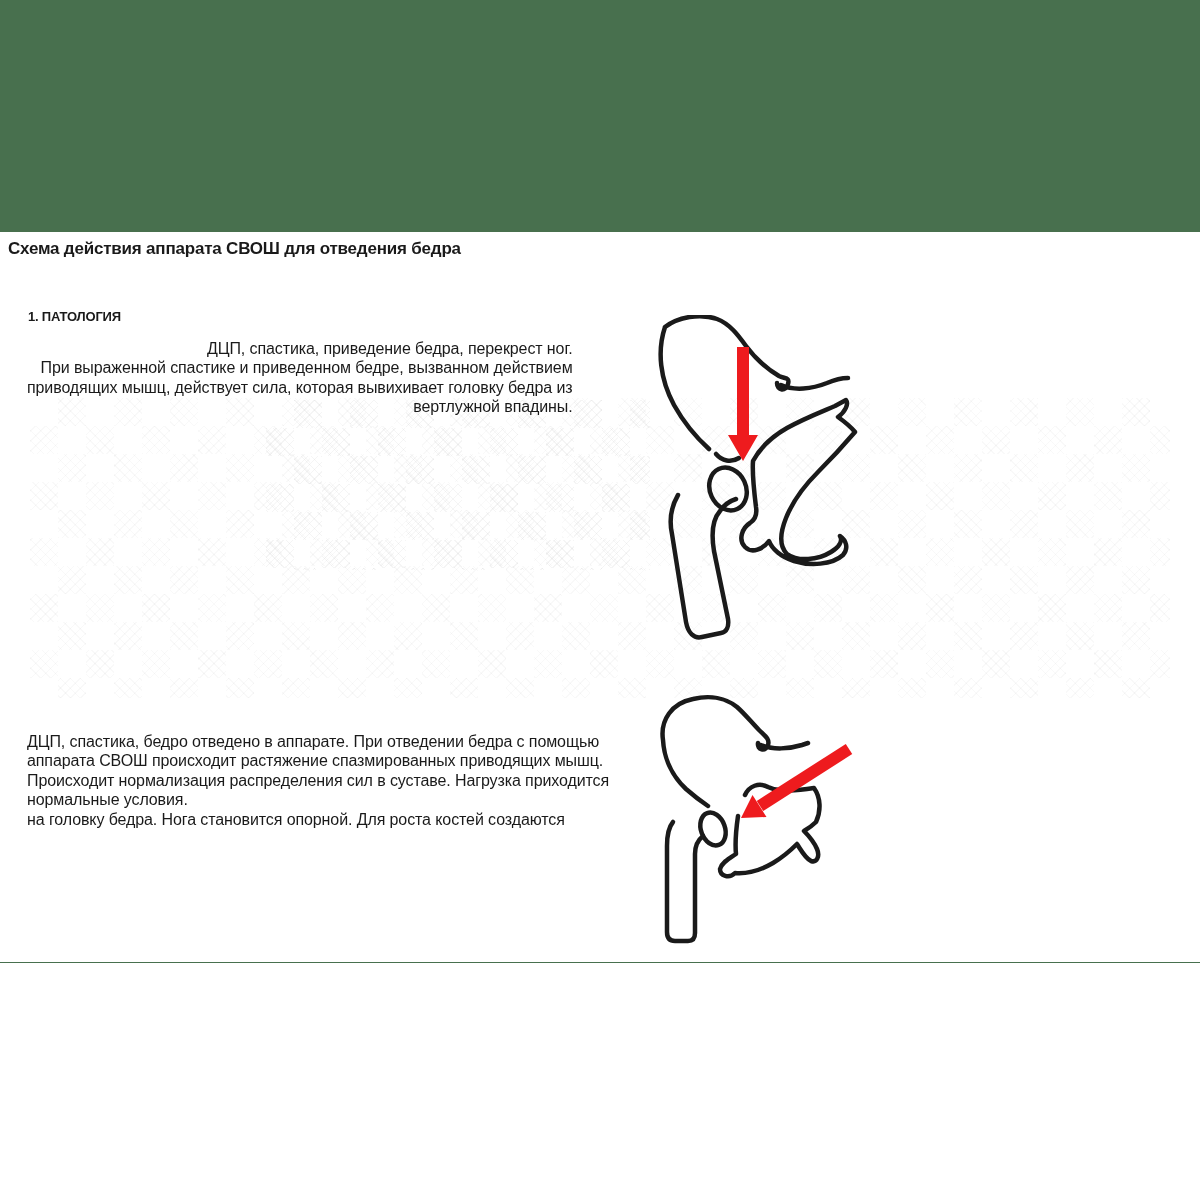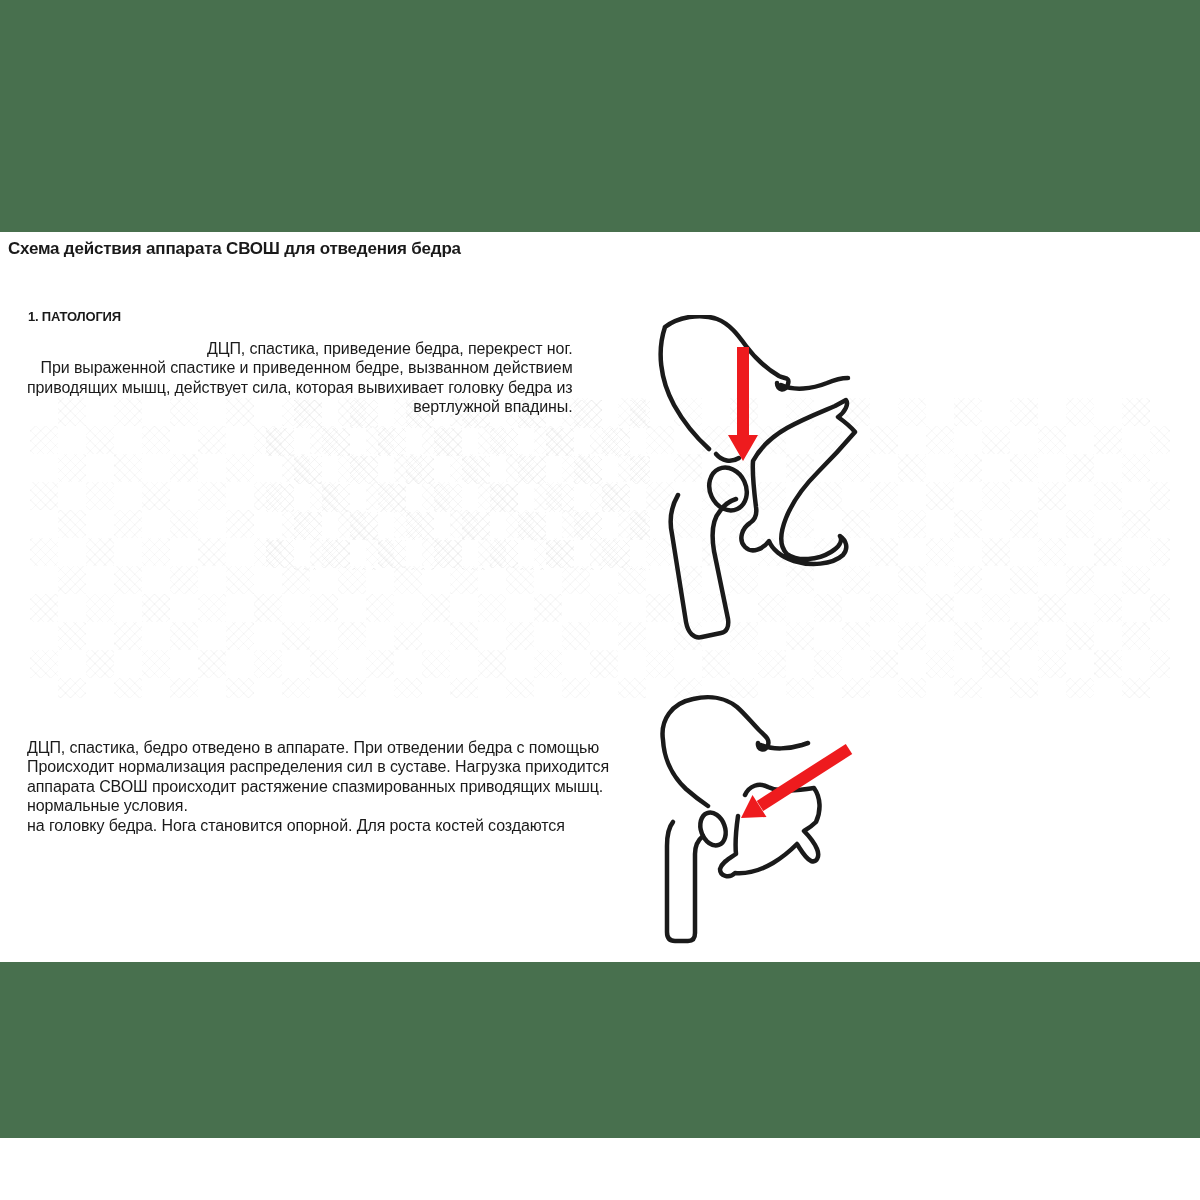--- a/index.html
+++ b/index.html
@@ -1,34 +1,34 @@
 <!DOCTYPE html>
 <html style="--bg: #48704e; --panel: #ffffff; --text: #1a1a1a; --line: #1a1a1a; --arrow: #ee1b1e;"><head>
 <meta charset="utf-8">
 <style>
   :root{
     --bg:#48704e; --panel:#ffffff; --text:#1a1a1a; --line:#1a1a1a; --arrow:#ee1b1e;
   }
   html,body{margin:0;padding:0;}
   body{font-family:"Liberation Sans","DejaVu Sans",sans-serif;background:#fff;}
-  .canvas{position:relative;width:1200px;height:1138px;background:var(--bg);overflow:hidden;}
+  .canvas{position:relative;width:1200px;height:963px;background:var(--bg);overflow:hidden;}
   .letterbox{position:absolute;left:0;width:1200px;background:var(--bg);}
   .letterbox.top{top:0;height:232px;}
   .letterbox.bottom{top:962px;height:238px;}
   .panel{position:absolute;left:0;top:232px;width:1200px;height:730px;background:var(--panel);}
   .title{position:absolute;left:8px;top:5px;margin:0;font-size:17px;line-height:24px;
          font-weight:bold;color:var(--text);white-space:nowrap;letter-spacing:-0.2px;}
   .heading{position:absolute;margin:0;font-size:13px;line-height:22px;font-weight:bold;
            color:var(--text);white-space:nowrap;letter-spacing:-0.2px;}
   .h1pos{left:28px;top:74px;}
   .h2pos{left:28px;top:466px;}
   .para{position:absolute;color:var(--text);font-size:16px;letter-spacing:-0.1px;}
   .para .line{white-space:nowrap;height:19.4px;line-height:19.4px;}
   .p1pos{left:27px;top:107px;text-align:right;}
-  .p2pos{left:27px;top:500px;margin-top:6px;}
+  .p2pos{left:27px;top:500px;}
   .fig{position:absolute;}
   .fig1{left:634px;top:83px;width:230px;height:325px;}
   .fig2{left:650px;top:460px;width:220px;height:256px;}
   .ink{fill:none;stroke:var(--line);stroke-width:4.5;stroke-linecap:round;stroke-linejoin:round;}
   .arrow-fill{fill:var(--arrow);stroke:none;}
   .arrow-shaft{stroke:var(--arrow);stroke-width:12;fill:none;}
   .wm{position:absolute;pointer-events:none;
       background-image:
         repeating-linear-gradient(45deg, rgba(100,100,100,0.13) 0 1px, transparent 1px 7px),
         repeating-linear-gradient(-45deg, rgba(100,100,100,0.13) 0 1px, transparent 1px 7px);
@@ -80,22 +80,22 @@
         <path d="M 44 180
           C 37 192, 35 205, 38 219 L 52 307 C 54 318, 60 324, 68 322
           L 87 318 C 93 317, 95 311, 94 304 L 80 236
           C 77 218, 79 204, 86 196 C 90 190, 96 186, 102 184"></path>
       </g>
       <polygon class="arrow-fill" points="103,32 115,32 115,120 124,120 109,146 94,120 103,120"></polygon>
     </svg>
 
     <div class="para p2pos">
       <div class="line">ДЦП, спастика, бедро отведено в аппарате. При отведении бедра с помощью</div>
+      <div class="line">аппарата СВОШ происходит растяжение спазмированных приводящих мышц.</div>
       <div class="line">Происходит нормализация распределения сил в суставе. Нагрузка приходится</div>
-      <div class="line">аппарата СВОШ происходит растяжение спазмированных приводящих мышц.</div>
       <div class="line">нормальные условия.</div>
       <div class="line">на головку бедра. Нога становится опорной. Для роста костей создаются</div>
     </div>
 
     <svg class="fig fig2" viewBox="0 0 220 256" aria-hidden="true">
       <g class="ink">
         <path d="M 13 48
           C 10 28, 22 11, 43 7 C 60 3, 76 6, 87 15 C 95 22, 102 31, 109 38
           C 115 44, 120 47, 118 53 C 115 60, 107 58, 108 51
           M 111 53 C 123 58, 139 57, 152 53 L 158 51

